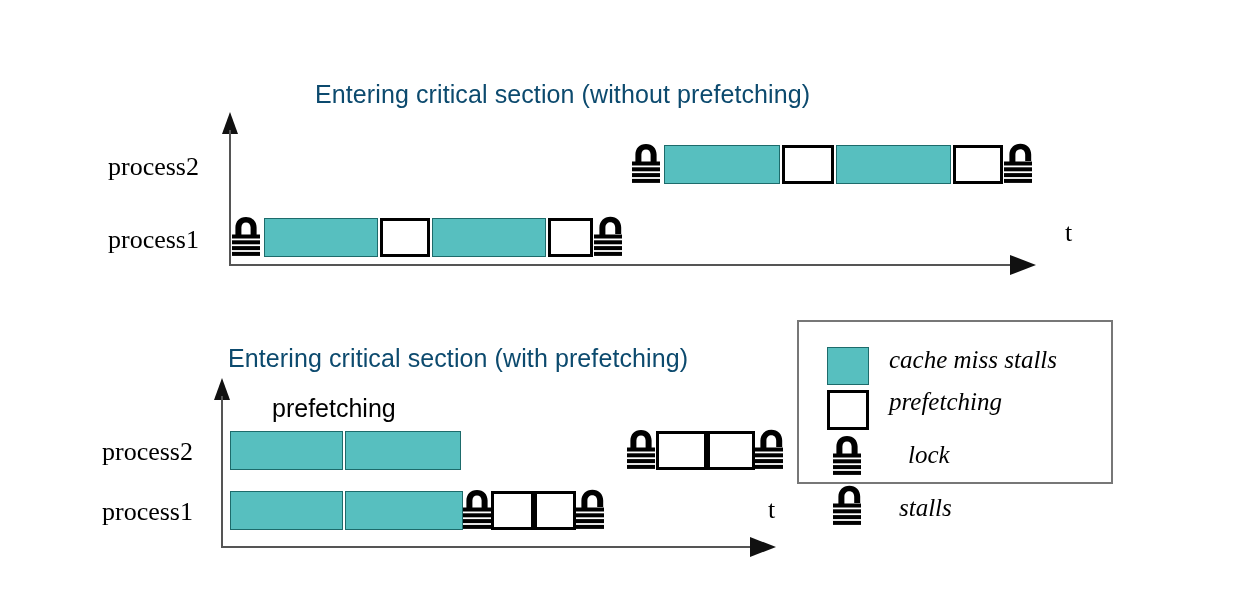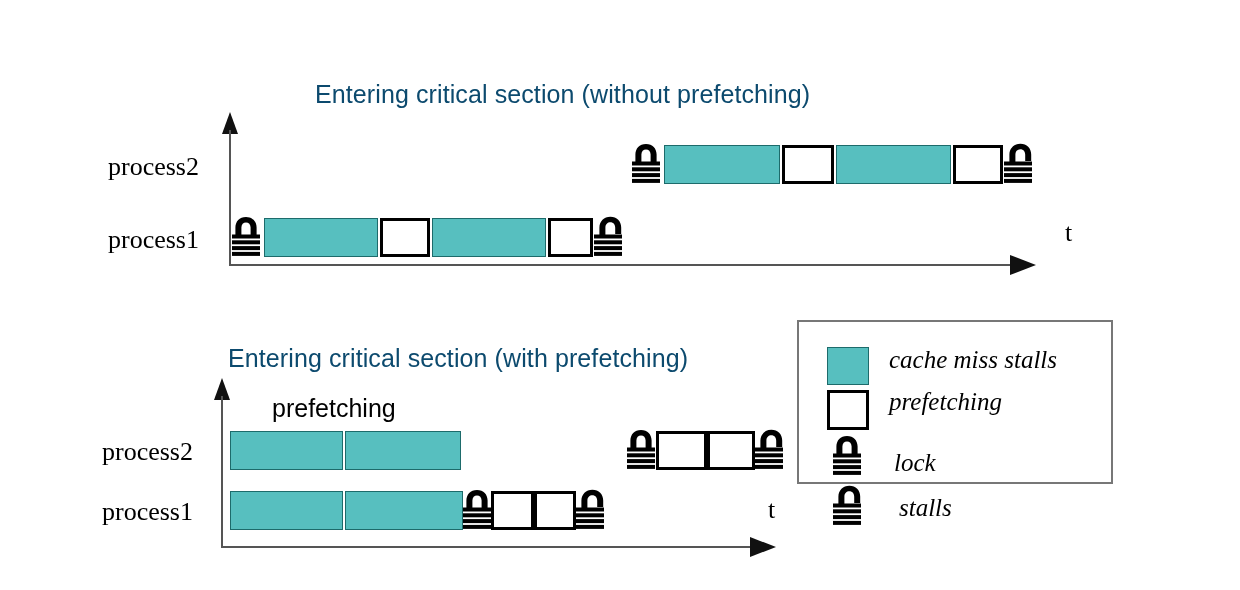--- a/index.html
+++ b/index.html
@@ -199,21 +199,21 @@
 
     <div class="lock" style="left:33px;top:112px;">
       <svg width="30" height="45" viewBox="0 0 30 45">
         <path d="M15 2 C8.4 2 4.4 6.6 4.4 12.6 L4.4 20 L10.4 20 L10.4 12.6 C10.4 9.3 12.3 7.4 15 7.4 C17.7 7.4 19.6 9.3 19.6 12.6 L19.6 20 L25.6 20 L25.6 12.6 C25.6 6.6 21.6 2 15 2 Z" fill="#000"></path>
         <rect x="1" y="19.5" width="28" height="4.0" fill="#000"></rect>
         <rect x="1" y="25.3" width="28" height="4.0" fill="#000"></rect>
         <rect x="1" y="31.1" width="28" height="4.0" fill="#000"></rect>
         <rect x="1" y="36.9" width="28" height="4.0" fill="#000"></rect>
       </svg>
     </div>
-    <div class="abs legend-text" style="left:95px;top:119px;margin-top:8px;">lock</div>
+    <div class="abs legend-text" style="left:109px;top:119px;">lock</div>
 
     <div class="lock" style="left:33px;top:162px;">
       <svg width="30" height="45" viewBox="0 0 30 45">
         <path d="M12.4 20 L12.4 12.6 C12.4 9.3 14.6 7.3 17.4 7.3 C20.2 7.3 22.2 9.4 22.2 12.7 L22.2 19 L28.2 19 L28.2 12.6 C28.2 6.2 23.8 1.8 17.4 1.8 C11.0 1.8 6.4 6.4 6.4 12.6 L6.4 20 Z" fill="#000"></path>
         <rect x="1" y="19.5" width="28" height="4.0" fill="#000"></rect>
         <rect x="1" y="25.3" width="28" height="4.0" fill="#000"></rect>
         <rect x="1" y="31.1" width="28" height="4.0" fill="#000"></rect>
         <rect x="1" y="36.9" width="28" height="4.0" fill="#000"></rect>
       </svg>
     </div>

